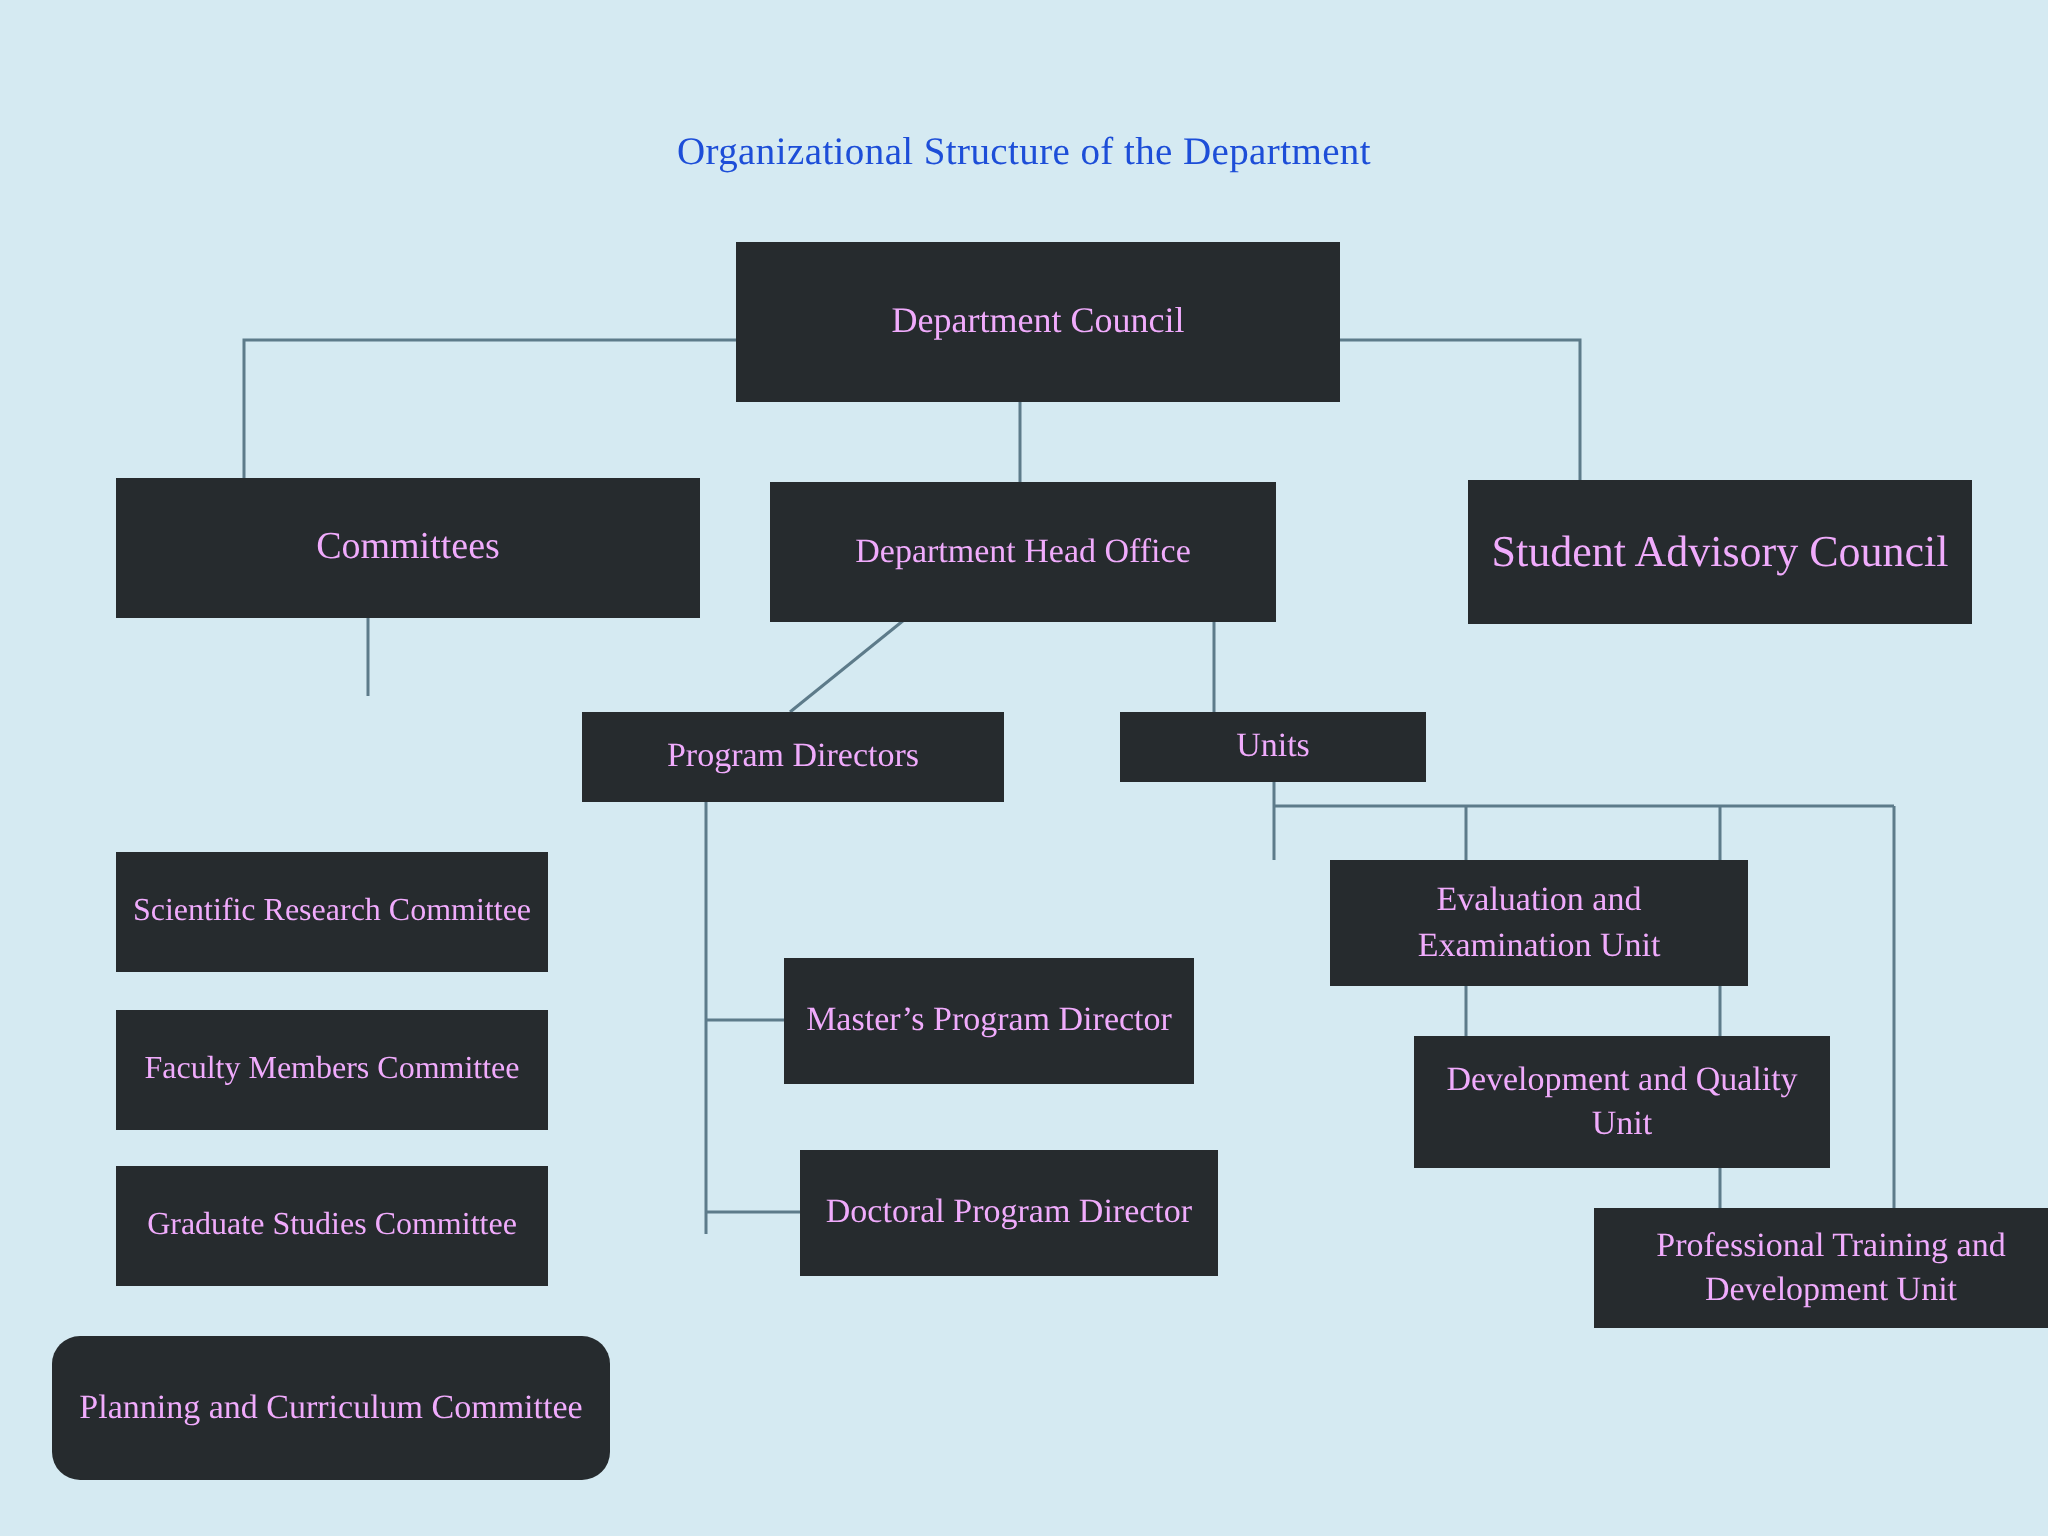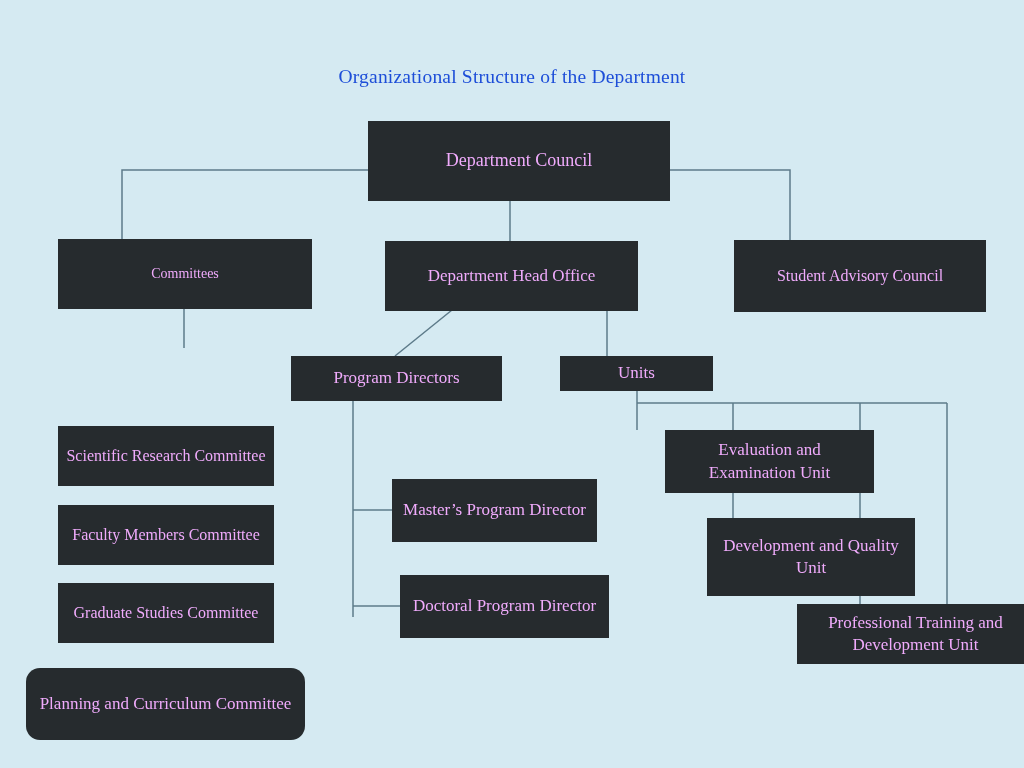--- a/index.html
+++ b/index.html
@@ -91,29 +91,29 @@
     <line x1="637" y1="403" x2="637" y2="430"></line>
     <line x1="733" y1="403" x2="733" y2="518"></line>
     <line x1="860" y1="403" x2="860" y2="604"></line>
     <line x1="947" y1="403" x2="947" y2="604"></line>
   </svg>
 
   <div class="node" style="left:368px; top:121px; width:302px; height:80px; font-size:18px;">
     <span>Department Council</span>
   </div>
 
-  <div class="node" style="left:58px; top:239px; width:254px; height:70px; font-size:14px;">
+  <div class="node" style="left:58px; top:239px; width:292px; height:70px; font-size:19px;">
     <span>Committees</span>
   </div>
 
   <div class="node" style="left:385px; top:241px; width:253px; height:70px; font-size:17px;">
     <span>Department Head Office</span>
   </div>
 
-  <div class="node" style="left:734px; top:240px; width:252px; height:72px; font-size:16px;">
+  <div class="node" style="left:734px; top:240px; width:252px; height:72px; font-size:22px;">
     <span>Student Advisory Council</span>
   </div>
 
   <div class="node" style="left:291px; top:356px; width:211px; height:45px; font-size:17px;">
     <span>Program Directors</span>
   </div>
 
   <div class="node" style="left:560px; top:356px; width:153px; height:35px; font-size:17px;">
     <span>Units</span>
   </div>
@@ -140,21 +140,21 @@
   </div>
 
   <div class="node" style="left:400px; top:575px; width:209px; height:63px; font-size:17px;">
     <span>Doctoral Program Director</span>
   </div>
 
   <div class="node" style="left:629px; top:430px; width:209px; height:63px; font-size:17px;margin-left:36px;">
     <span>Evaluation and Examination Unit</span>
   </div>
 
-  <div class="node" style="left:707px; top:518px; width:208px; height:78px; font-size:17px;">
+  <div class="node" style="left:707px; top:518px; width:208px; height:66px; font-size:17px;">
     <span>Development and Quality Unit</span>
   </div>
 
   <div class="node" style="left:797px; top:604px; width:237px; height:60px; font-size:17px;">
     <span>Professional Training and Development Unit</span>
   </div>
 
 </div>
 
 </body></html>

